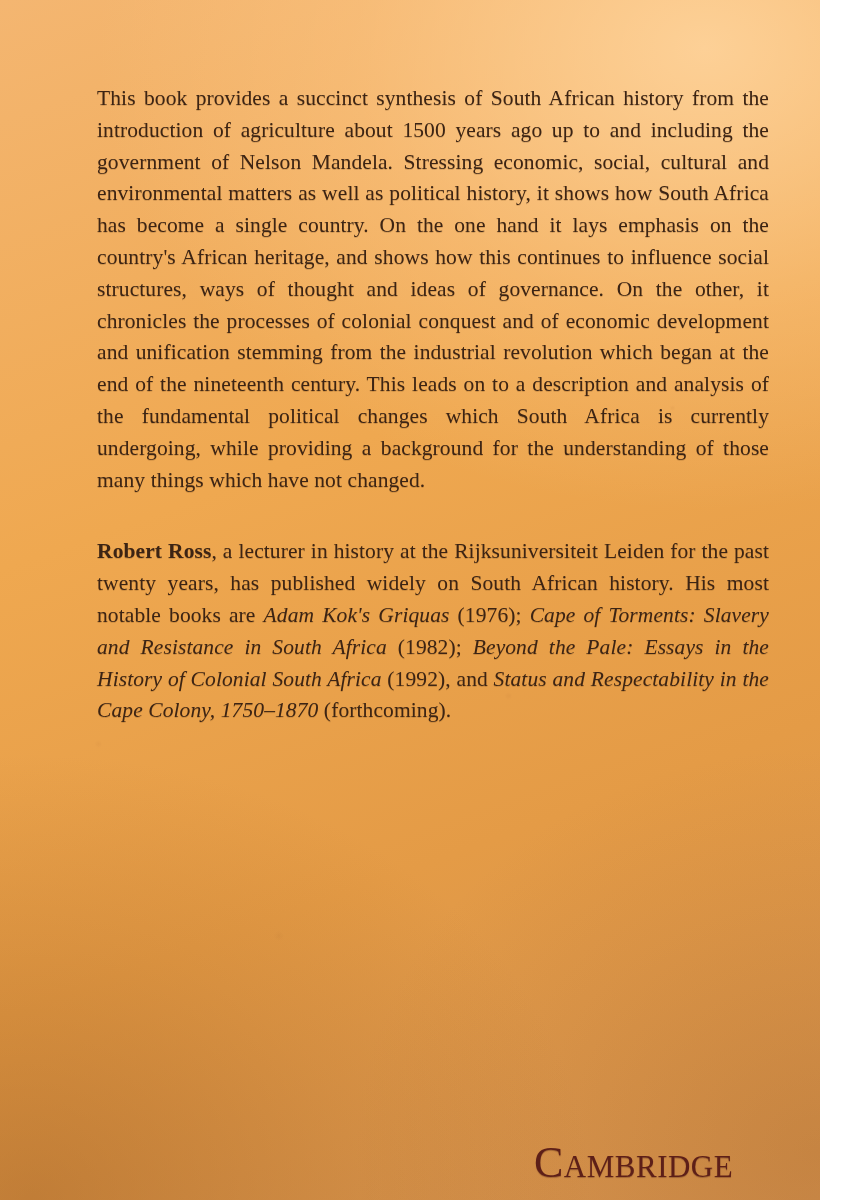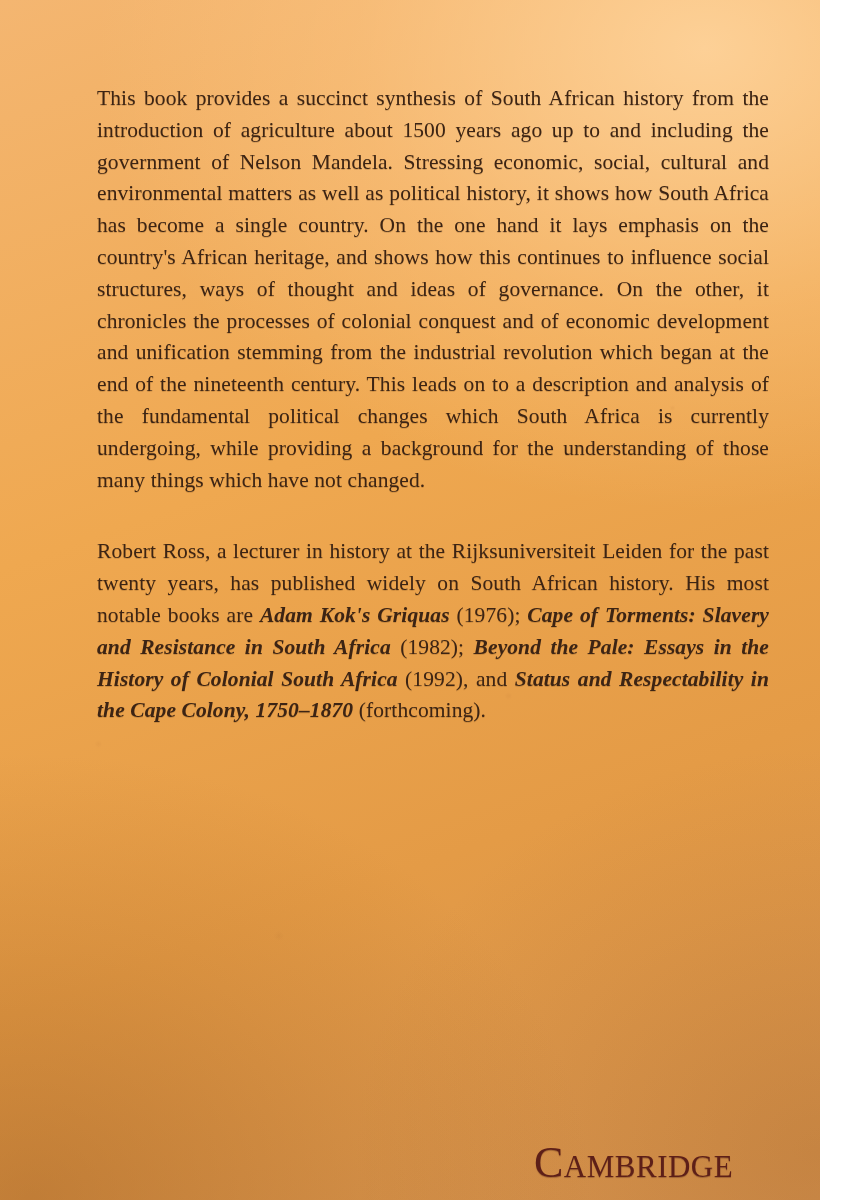--- a/index.html
+++ b/index.html
@@ -71,26 +71,25 @@
     color: #3c2414;
     letter-spacing: 0.1px;
     text-shadow: 0 0.5px 0.6px rgba(90, 48, 12, 0.20);
   }
 
   .para + .para {
     margin-top: 40px;
   }
 
   b, .bold {
-    font-weight: normal;
+    font-weight: bold;
   }
 
   i, .ital {
     font-style: italic;
-    font-weight: bold;
   }
 
   
   .cup-logo {
     position: absolute;
     left: 534px;
     top: 1140px;
     width: 300px;
     text-align: left;
     color: #5d1f18;

